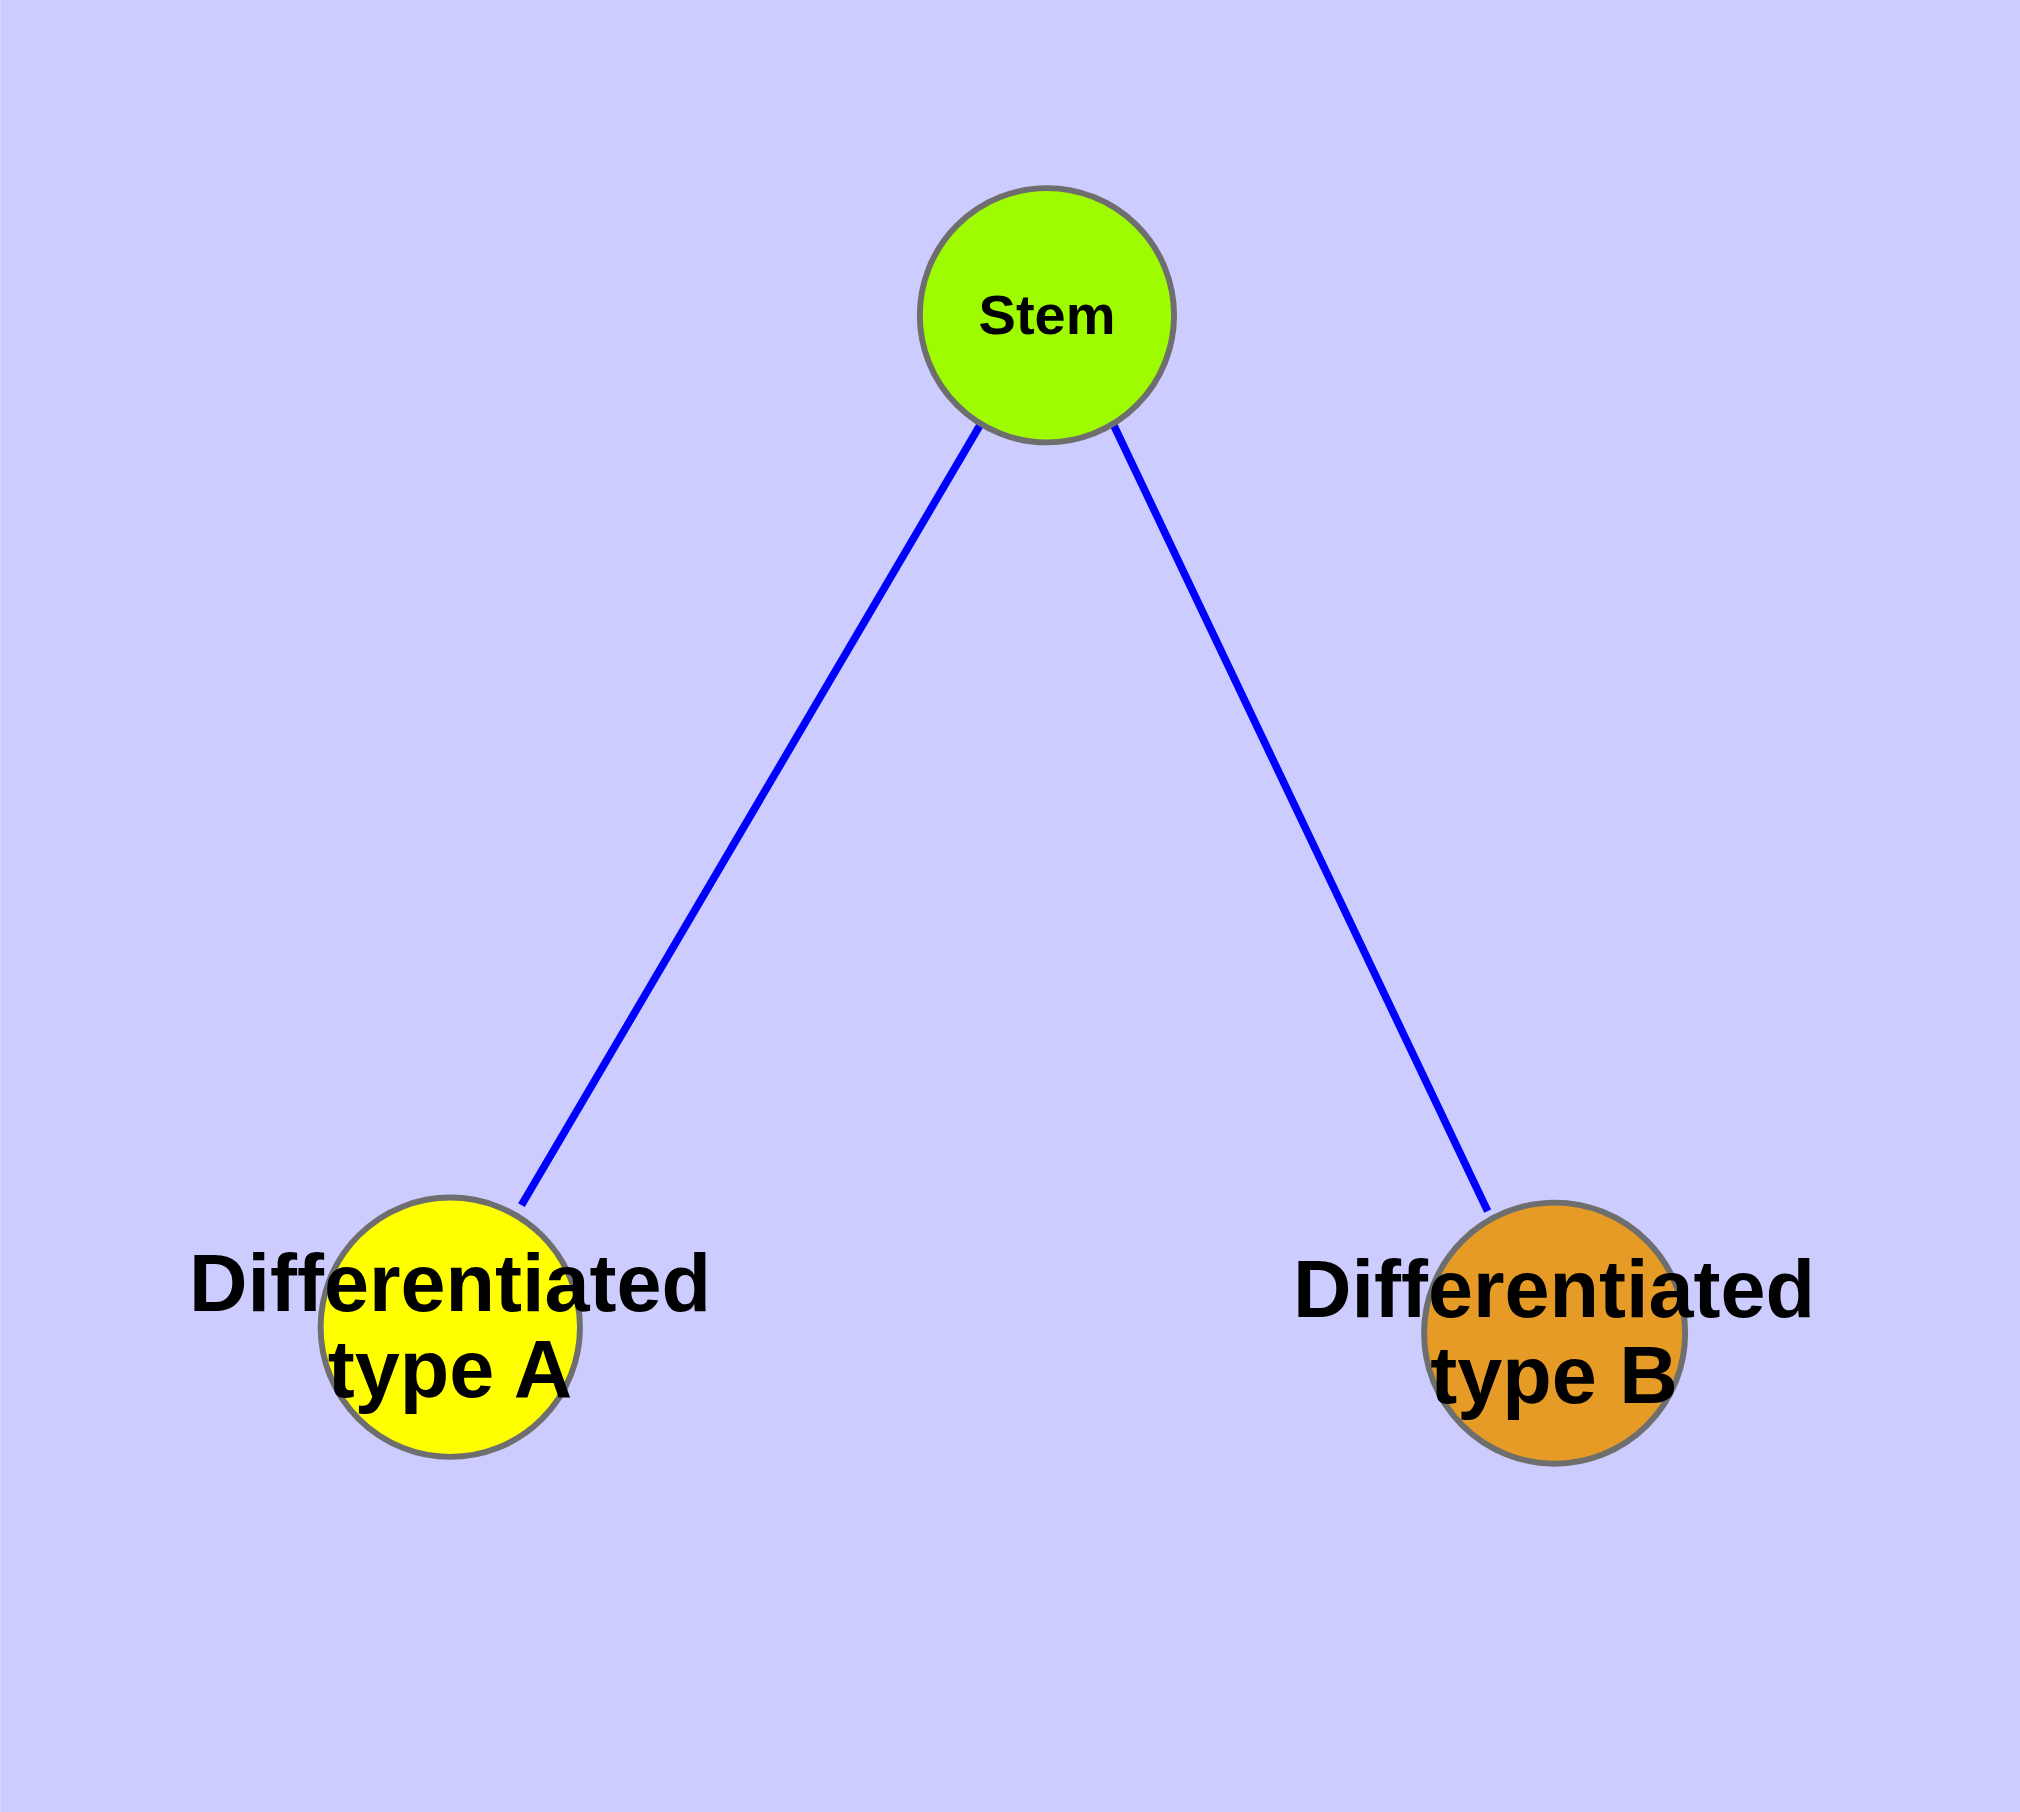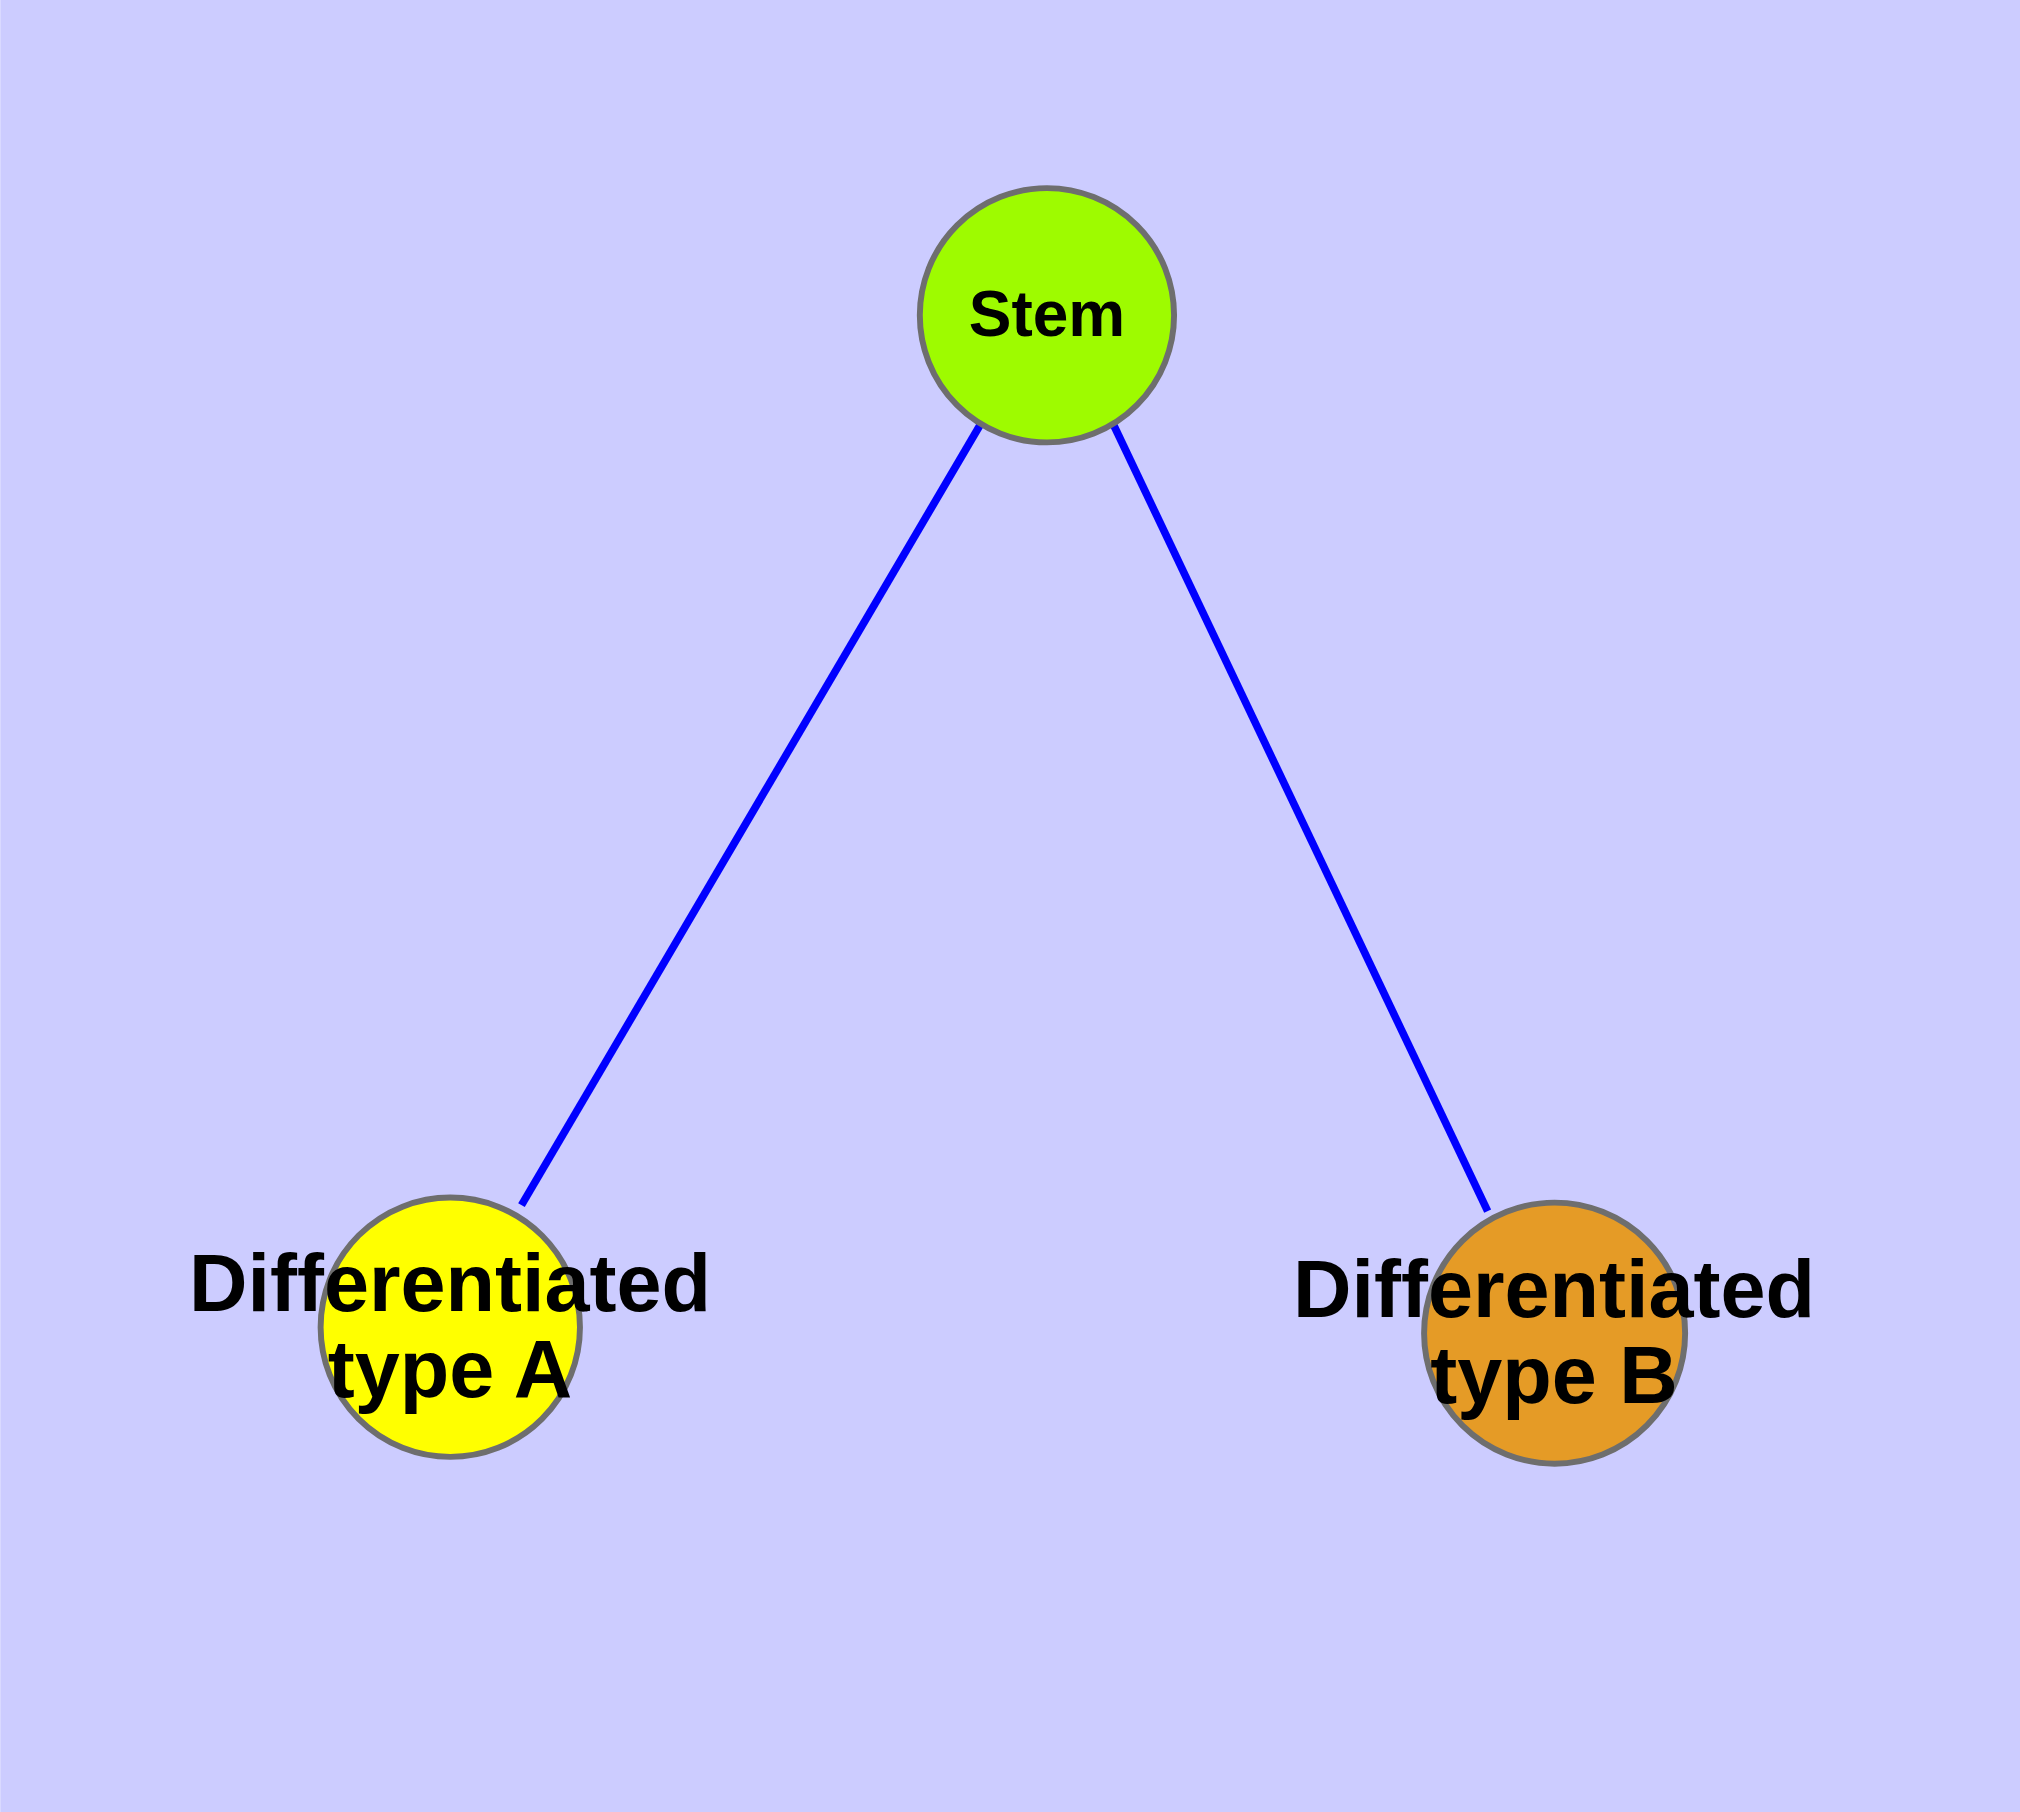--- a/index.html
+++ b/index.html
@@ -50,20 +50,20 @@
     </g>
 
     <g id="nodes-group">
       <circle class="node" id="node-0" cx="1235" cy="372" r="150" fill="#9EFB00" stroke="#6E6E6E" stroke-width="7"></circle>
       <circle class="node" id="node-1" cx="531" cy="1566" r="153" fill="#FFFF00" stroke="#6E6E6E" stroke-width="7"></circle>
       <circle class="node" id="node-2" cx="1834" cy="1573" r="154" fill="#E59B26" stroke="#6E6E6E" stroke-width="7"></circle>
     </g>
 
   </svg>
 
-  <div class="node-label" id="label-0" style="left: 1047px; top: 315px; font-size: 64px; color: rgb(0, 0, 0);">Stem</div>
+  <div class="node-label" id="label-0" style="left: 1047px; top: 315px; font-size: 56px; color: rgb(0, 0, 0);">Stem</div>
   <div class="node-label" id="label-1" style="left: 450px; top: 1327px; font-size: 81px; color: rgb(0, 0, 0);">Differentiated
 type A</div>
   <div class="node-label" id="label-2" style="left: 1554px; top: 1333px; font-size: 81px; color: rgb(0, 0, 0);">Differentiated
 type B</div>
 
 </div>
 
 
 </body></html>

